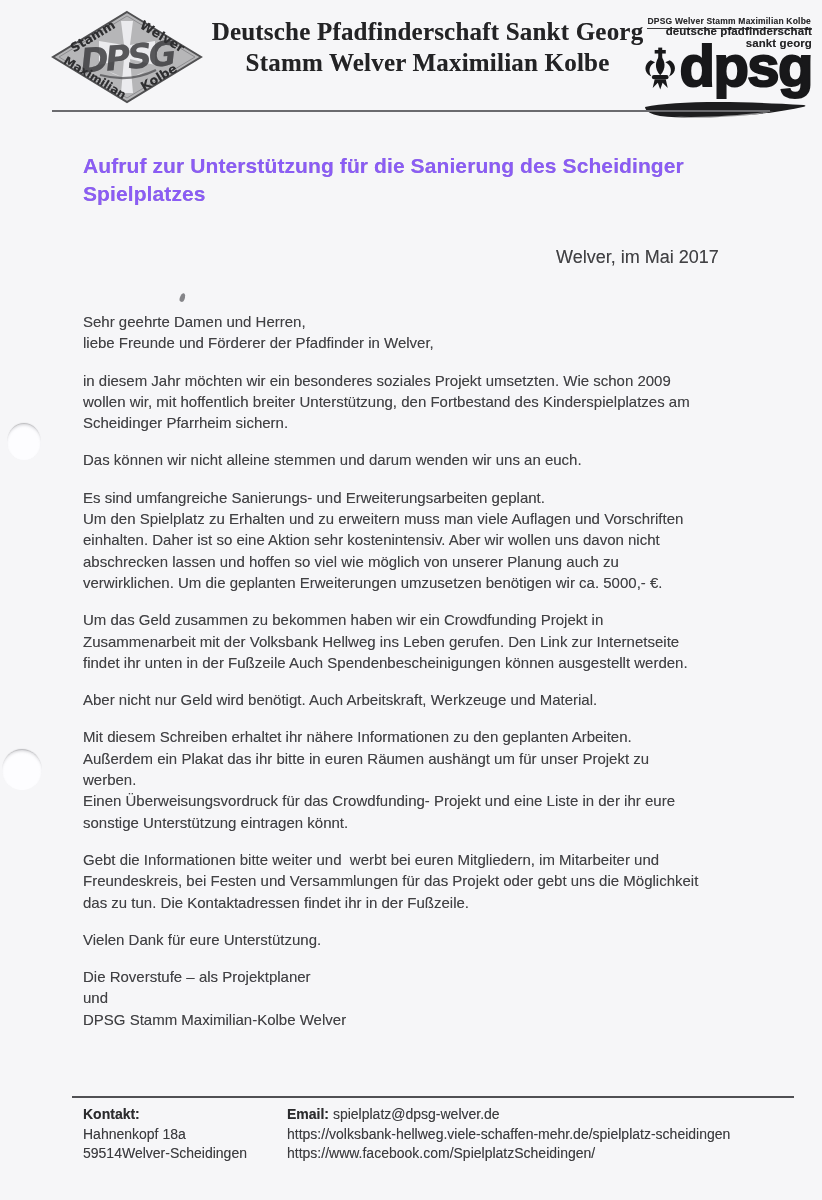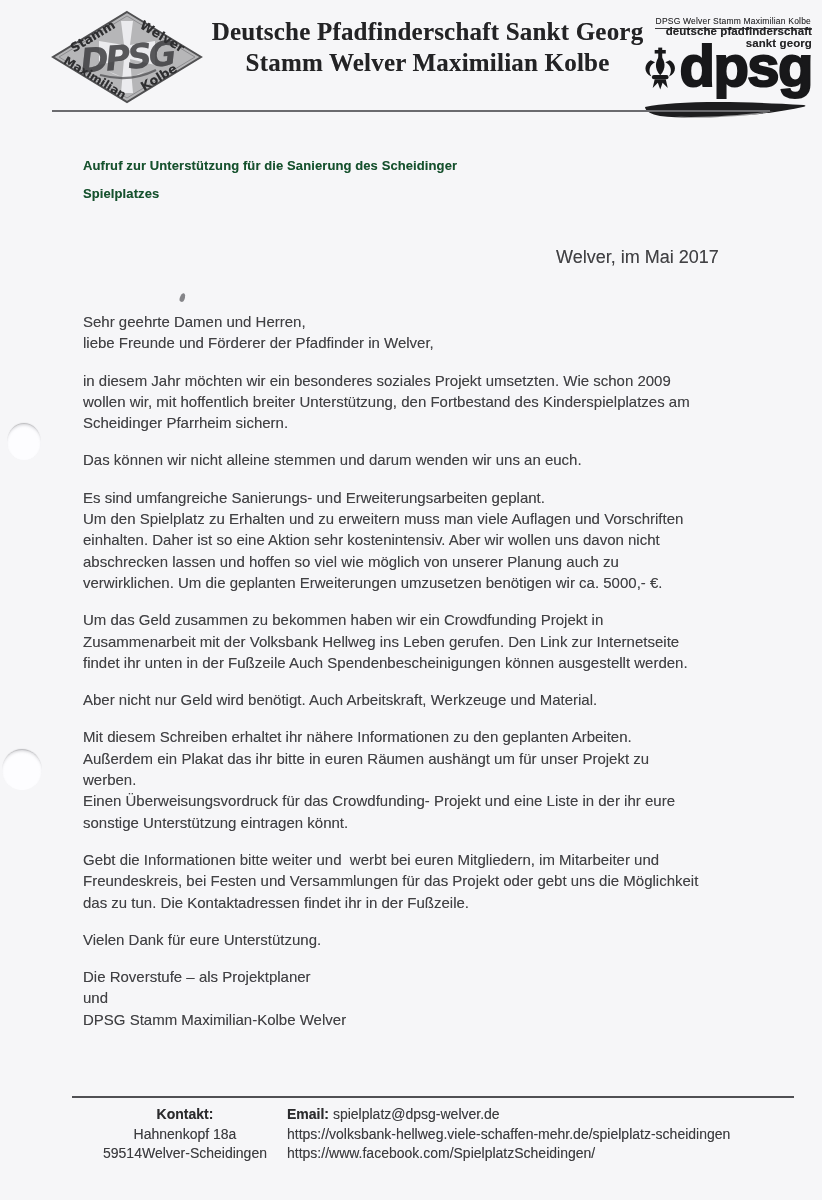--- a/index.html
+++ b/index.html
@@ -12,50 +12,50 @@
   
   .left-logo { position:absolute; left:50px; top:9px; }
   .org-title {
     position:absolute; left:200px; top:16px; width:455px; text-align:center;
     font-family:"Liberation Serif", serif; font-weight:bold; color:#232325;
     font-size:25px; line-height:31px; letter-spacing:.2px;
   }
   .right-logo { position:absolute; left:642px; top:4px; width:170px; height:120px; }
   .rl-top  { position:absolute; top:6px; right:0; width:100%; text-align:right; }
   .rl-line1{
-    display:inline-block; font-size:8.5px; font-weight:normal; color:#2c2c2e;
+    display:inline-block; font-size:8.5px; font-weight:bold; color:#2c2c2e;
     border-bottom:1.3px solid #3a3a3c; padding:0 1px 1.5px; letter-spacing:.2px;
   }
   .rl-line2{ position:absolute; top:21px; left:0; width:100%; text-align:right;
     font-size:11.5px; font-weight:bold; color:#242426; letter-spacing:.1px; }
   .rl-mark { position:absolute; top:36px; left:0; width:100%; height:58px;
     display:flex; align-items:center; justify-content:flex-end; gap:1px; }
   .wordmark{
     font-size:58px; font-weight:bold; color:#18181a; line-height:.9;
     letter-spacing:-1.5px; -webkit-text-stroke:2.1px #18181a;
     text-shadow:none; transform:translateY(-3px);
   }
   .swoosh  { position:absolute; top:96px; left:2px; }
   .header-rule { position:absolute; left:52px; top:110px; width:718px; height:2px; background:#6b6b6f; }
   
   .subject {
     position:absolute; left:83px; top:152px; width:690px;
-    font-size:13px; font-weight:bold; line-height:28px; color:#14532d;
+    font-size:21px; font-weight:bold; line-height:28px; color:#8b5cf6;
     white-space:pre-line; letter-spacing:.1px;
   }
   .dateline { position:absolute; left:556px; top:247px; font-size:18px; }
   .letter-body { position:absolute; left:83px; top:299px; width:730px; font-size:15px; line-height:21.3px; }
   .letter-body p { margin:12px 0 16px 0; white-space:pre-wrap; }
   
   .footer-rule { position:absolute; left:72px; top:1096px; width:722px; height:2px; background:#505054; }
   .letter-footer {
     position:absolute; left:83px; top:1105px; width:724px;
     font-size:14px; line-height:19.5px; color:#3c3c3f; display:flex;
   }
-  .f-left  { width:204px;text-align:center; }
+  .f-left  { width:204px; }
   .f-right { width:520px; }
   .f-right div, .f-left div { white-space:nowrap; }
   .b { font-weight:bold; color:#2b2b2d; }
   
   .hole {
     position:absolute; border-radius:50%; background:#fdfdff;
     box-shadow:0 -2px 1px -1px rgba(115,115,120,.45), inset 0 2px 3px -1px rgba(150,150,155,.4);
   }
   .hole1 { left:7px;  top:424px; width:34px; height:36px; }
   .hole2 { left:2px;  top:750px; width:40px; height:40px; }

